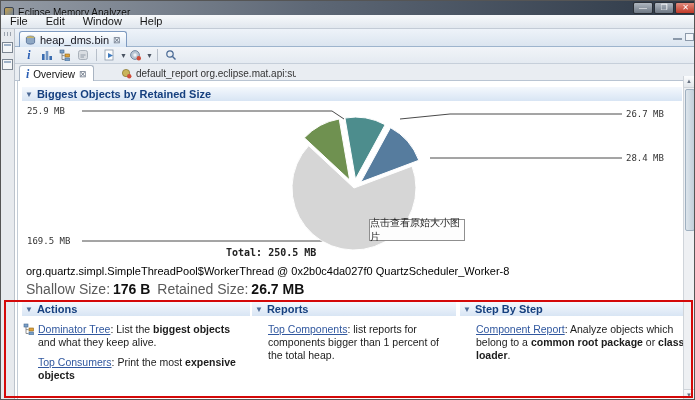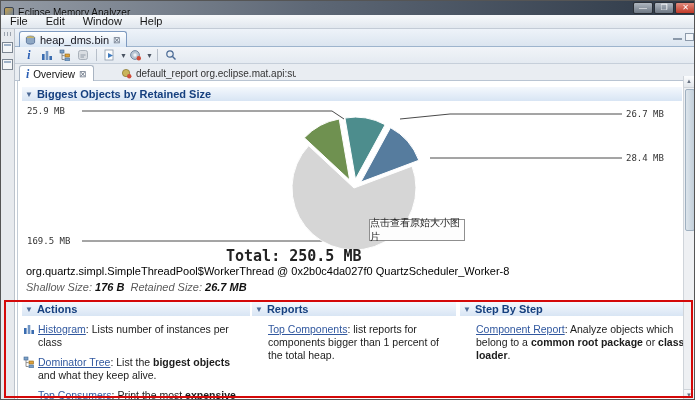--- a/index.html
+++ b/index.html
@@ -64,23 +64,23 @@
     border-left:1px solid #c3ccd6;box-sizing:border-box;}
   .sec-band{height:14px;display:flex;align-items:center;
     background:linear-gradient(#f4f8fd,#d8e5f4);}
   .main-band{position:absolute;left:4px;top:6px;width:660px;}
   .tri{color:#4c6a96;font-size:8px;margin:0 4px 0 3px;}
   .band-title{color:#16407f;font-weight:bold;font-size:11px;}
   .tooltip{position:absolute;left:339px;top:138px;width:94px;height:20px;background:#fdfdfd;
     border:1px solid #8f8f8f;display:flex;align-items:center;justify-content:center;
     font-size:10px;color:#222;z-index:5;margin-left:12px;}
   .total{position:absolute;left:208px;top:166px;font-family:"DejaVu Sans Mono",monospace;
-    font-weight:bold;font-size:15px;color:#222;}
+    font-weight:bold;font-size:10px;color:#222;}
   .obj-title{position:absolute;left:8px;top:184px;font-weight:normal;font-size:11px;color:#000;}
-  .obj-sizes{position:absolute;left:8px;top:200px;font-size:11px;color:#5a5a5a;font-style:italic;}
+  .obj-sizes{position:absolute;left:8px;top:200px;font-size:14px;color:#5a5a5a;}
   .obj-sizes b{color:#111;margin:0 3px;}
   
   #columns .col{position:absolute;top:221px;}
   #columns .col0{left:4px;width:228px;}
   #columns .col1{left:234px;width:204px;}
   #columns .col2{left:442px;width:228px;}
   .item{position:relative;padding-left:16px;margin-top:7px;font-size:10.5px;line-height:13px;color:#1c1c1c;}
   .item-ic{position:absolute;left:1px;top:0px;}
   .lnk{color:#31589f;text-decoration:underline;cursor:pointer;}
   .red-box{position:absolute;left:3px;top:299px;width:689px;height:98px;
@@ -238,25 +238,20 @@
       <span>Shallow Size:</span><b>176 B</b>
       <span>Retained Size:</span><b>26.7 MB</b>
     </div>
 
     <div id="columns">
         <div class="col col0">
           <div class="sec-band">
             <span class="tri">▼</span>
             <span class="band-title">Actions</span>
           </div>
-          <div class="item"><span class="item-ic"><svg width="12" height="12" viewBox="0 0 12 12">
-                <rect x="1" y="5" width="2.6" height="6" fill="#3a6cb0"></rect>
-                <rect x="4.7" y="2" width="2.6" height="9" fill="#6f94c4"></rect>
-                <rect x="8.4" y="7" width="2.6" height="4" fill="#3a6cb0"></rect>
-              </svg></span><span class="lnk">Histogram</span><span>: </span><span>Lists number of instances per class</span></div>
           <div class="item"><span class="item-ic"><svg width="12" height="12" viewBox="0 0 12 12">
                 <path d="M3 4 L3 10.5 L5.6 10.5 M3 6.6 L5.6 6.6" stroke="#777" stroke-width="0.8" fill="none"></path>
                 <rect x="1" y="1" width="4" height="3" fill="#7aa0c8" stroke="#44668e" stroke-width="0.6"></rect>
                 <rect x="6" y="5" width="4.5" height="3" fill="#e0a23c" stroke="#8a6416" stroke-width="0.6"></rect>
                 <rect x="6" y="9" width="4.5" height="3" fill="#7aa0c8" stroke="#44668e" stroke-width="0.6"></rect>
               </svg></span><span class="lnk">Dominator Tree</span><span>: </span><span>List the </span><span style="font-weight: bold;">biggest objects</span><span> and what they keep alive.</span></div>
           <div class="item"><span class="lnk">Top Consumers</span><span>: </span><span>Print the most </span><span style="font-weight: bold;">expensive objects</span></div>
         </div>
         <div class="col col1">
           <div class="sec-band">

